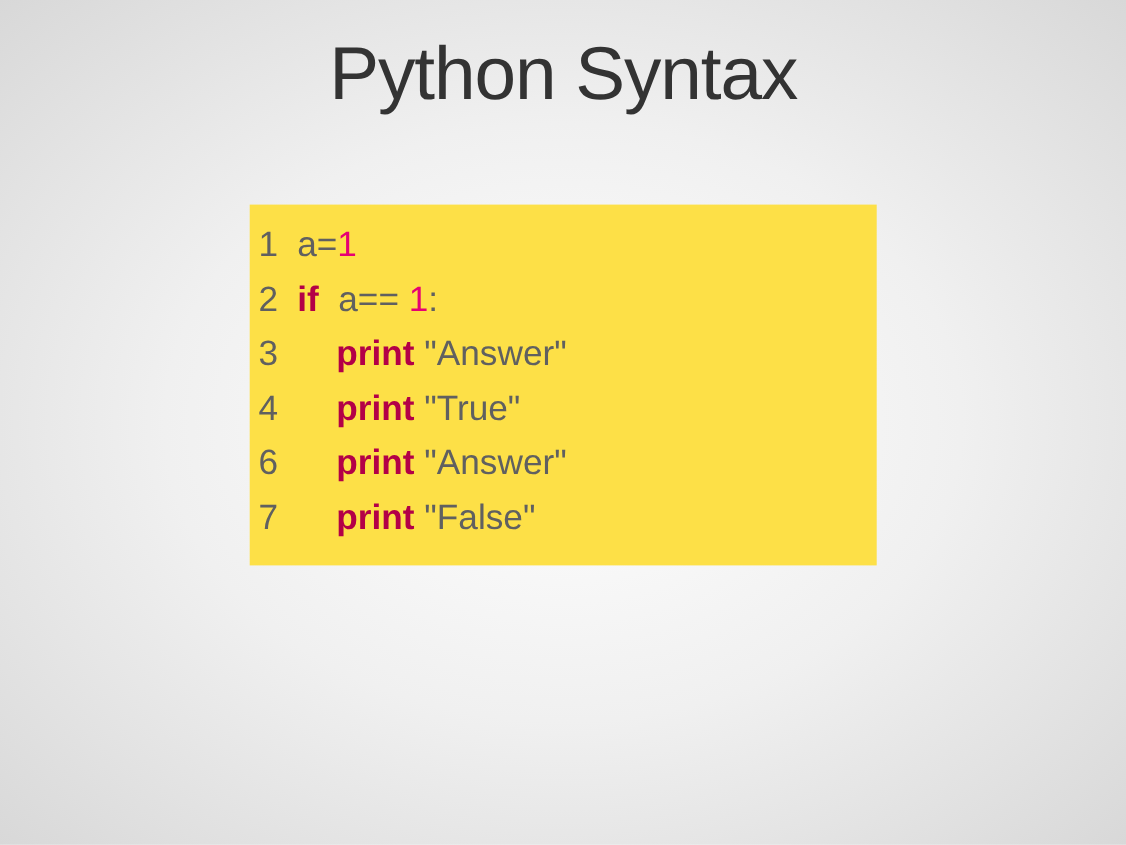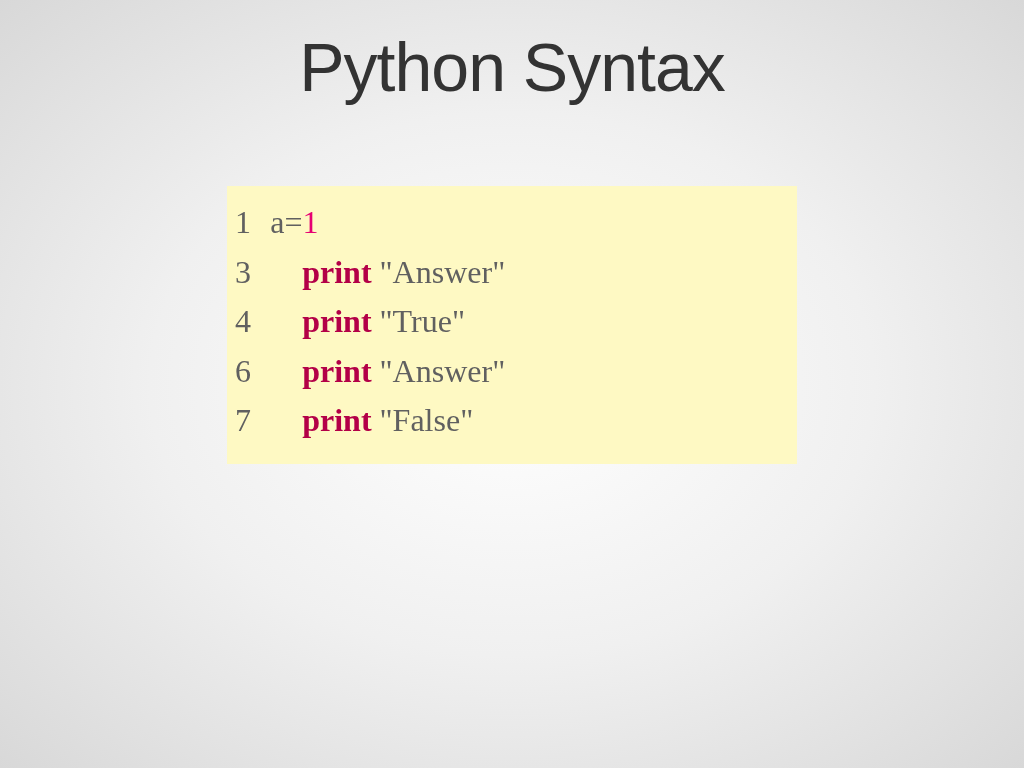--- a/index.html
+++ b/index.html
@@ -17,25 +17,25 @@
     }
     .slide-title {
       text-align: center;
       font-size: 68px;
       font-weight: normal;
       color: #333;
       padding-top: 28px;
       letter-spacing: -1px;
     }
     .code-block {
-      background: #fef9c3;
+      background: #fde047;
       width: 570px;
       margin: 80px auto 0 auto;
       padding: 12px 8px 18px 8px;
-      font-family: Liberation Serif, serif;
+      font-family: Liberation Sans, sans-serif;
       font-size: 32px;
       line-height: 1.55;
       font-weight: bold;
     }
     .code-line {
       white-space: pre;
     }
     .ln {
       color: #606060;
       display: inline-block;
@@ -73,17 +73,18 @@
       font-weight: normal;
     }
   </style>
 </head>
 <body>
 
 <h1 class="slide-title">Python Syntax</h1>
 
 <div class="code-block" id="code-block">
     <div class="code-line"><span class="ln">1 </span><span class="tok-var">a</span><span class="tok-op">=</span><span class="tok-num">1</span></div>
+    <div class="code-line"><span class="ln">2 </span><span class="tok-kw">if</span><span class="tok-var">  a</span><span class="tok-op">==</span><span class="tok-num"> 1</span><span class="tok-punc">:</span></div>
     <div class="code-line"><span class="ln">3 </span><span class="tok-var">    </span><span class="tok-fn">print</span><span class="tok-str"> "Answer"</span></div>
     <div class="code-line"><span class="ln">4 </span><span class="tok-var">    </span><span class="tok-fn">print</span><span class="tok-str"> "True"</span></div>
     <div class="code-line"><span class="ln">6 </span><span class="tok-var">    </span><span class="tok-fn">print</span><span class="tok-str"> "Answer"</span></div>
     <div class="code-line"><span class="ln">7 </span><span class="tok-var">    </span><span class="tok-fn">print</span><span class="tok-str"> "False"</span></div>
   </div>
 
 </body></html>

